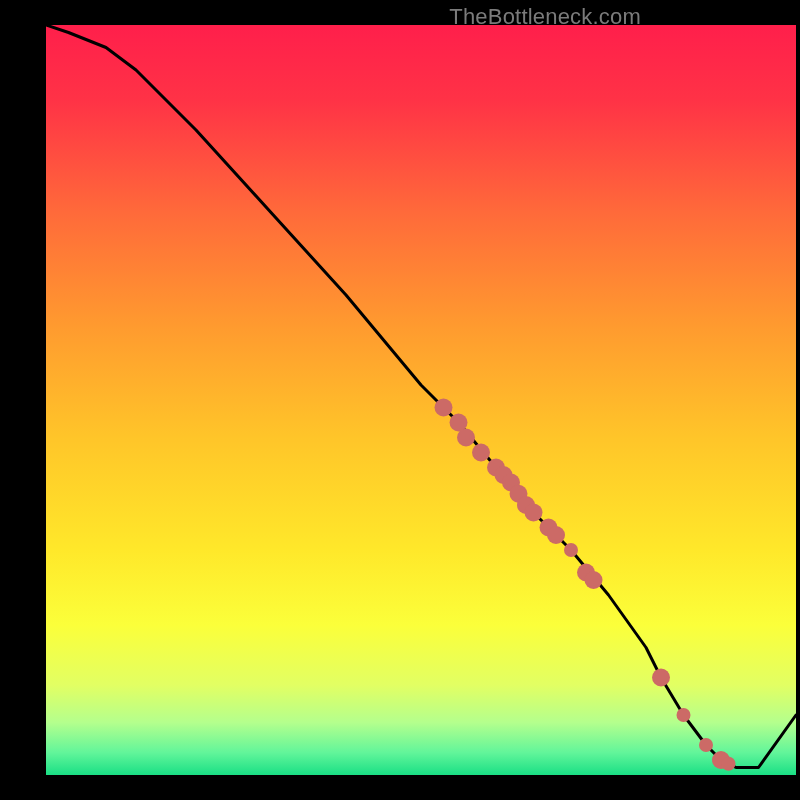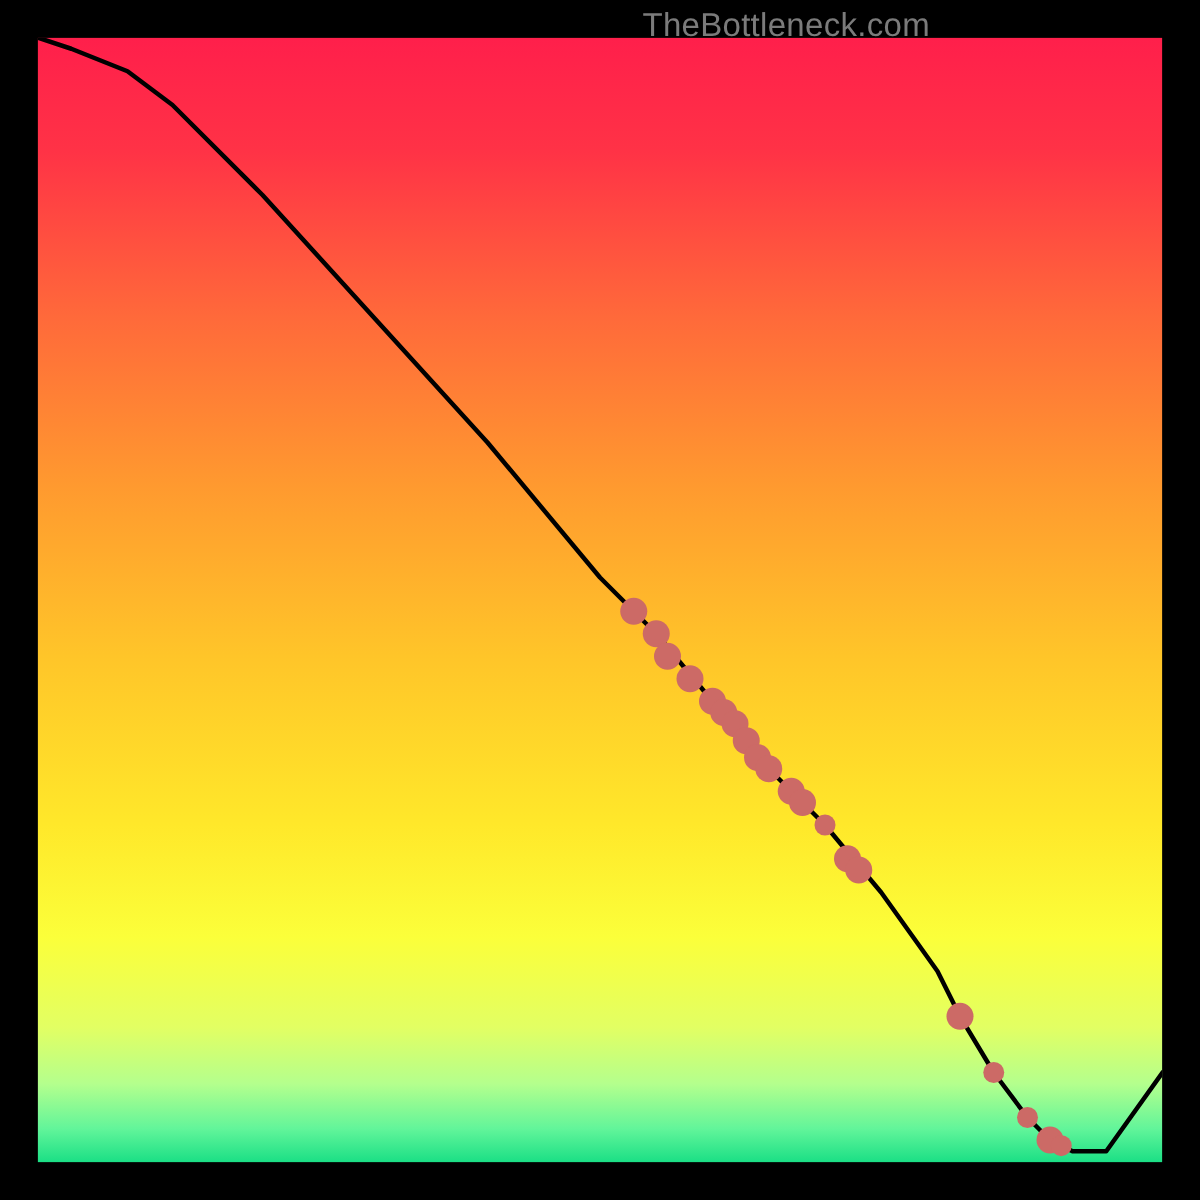--- a/index.html
+++ b/index.html
@@ -9,20 +9,21 @@
     height: 800px;
     background: #000;
     font-family: Arial, Helvetica, sans-serif;
     overflow: hidden;
   }
   .stage {
     position: relative;
     width: 648px;
     height: 800px;
     background: #000;
+    margin-left: 21px;
   }
   .plot {
     position: absolute;
     left: 25px;
     top: 25px;
     width: 750px;
     height: 750px;
     overflow: hidden;
   }
   .watermark {

